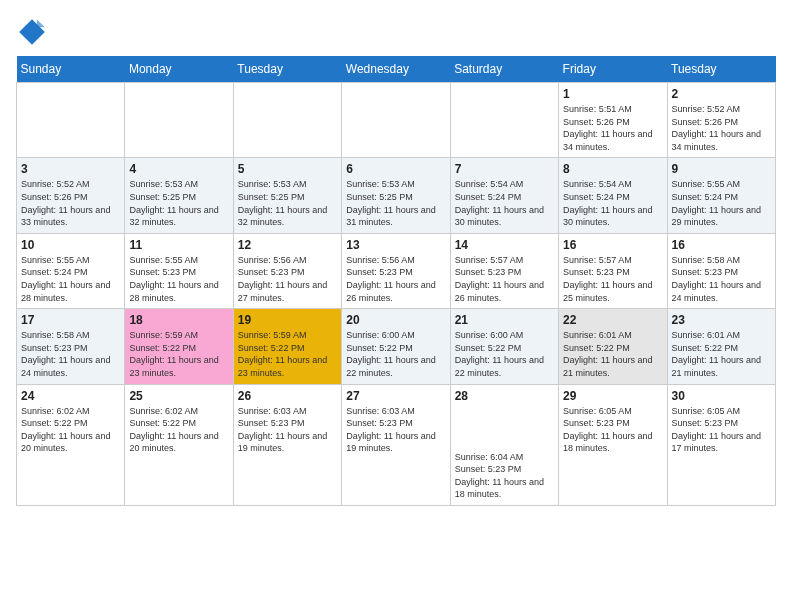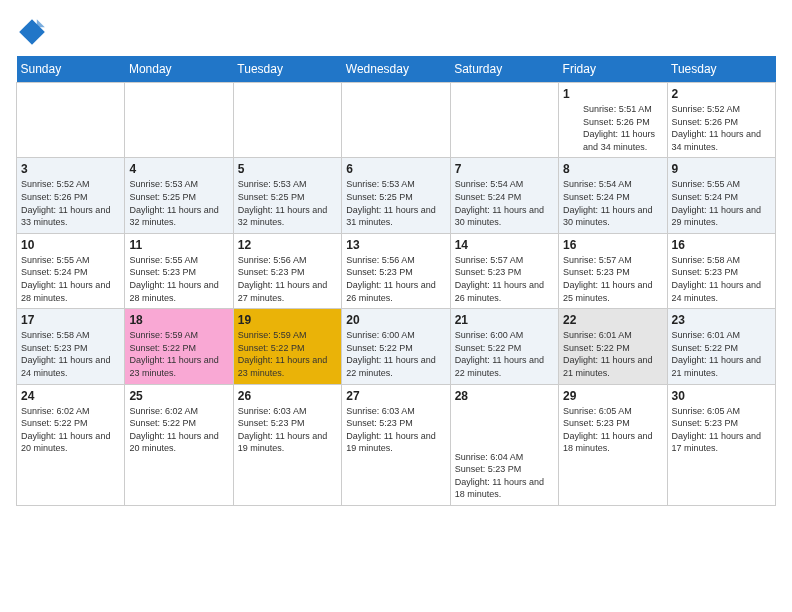--- a/index.html
+++ b/index.html
@@ -123,21 +123,21 @@
   </thead>
   <tbody id="calendar-body">
   <tr>
         <td class="empty-cell"></td>
         <td class="empty-cell"></td>
         <td class="empty-cell"></td>
         <td class="empty-cell"></td>
         <td class="empty-cell"></td>
         <td>
           <span class="day-number">1</span>
-          <div class="day-info" style="white-space: pre-line; margin-left: 20px;">Sunrise: 5:51 AM
+          <div class="day-info" style="white-space: pre-line;">Sunrise: 5:51 AM
 Sunset: 5:26 PM
 Daylight: 11 hours and 34 minutes.</div>
         </td>
         <td>
           <span class="day-number">2</span>
           <div class="day-info" style="white-space: pre-line;">Sunrise: 5:52 AM
 Sunset: 5:26 PM
 Daylight: 11 hours and 34 minutes.</div>
         </td>
       </tr>

